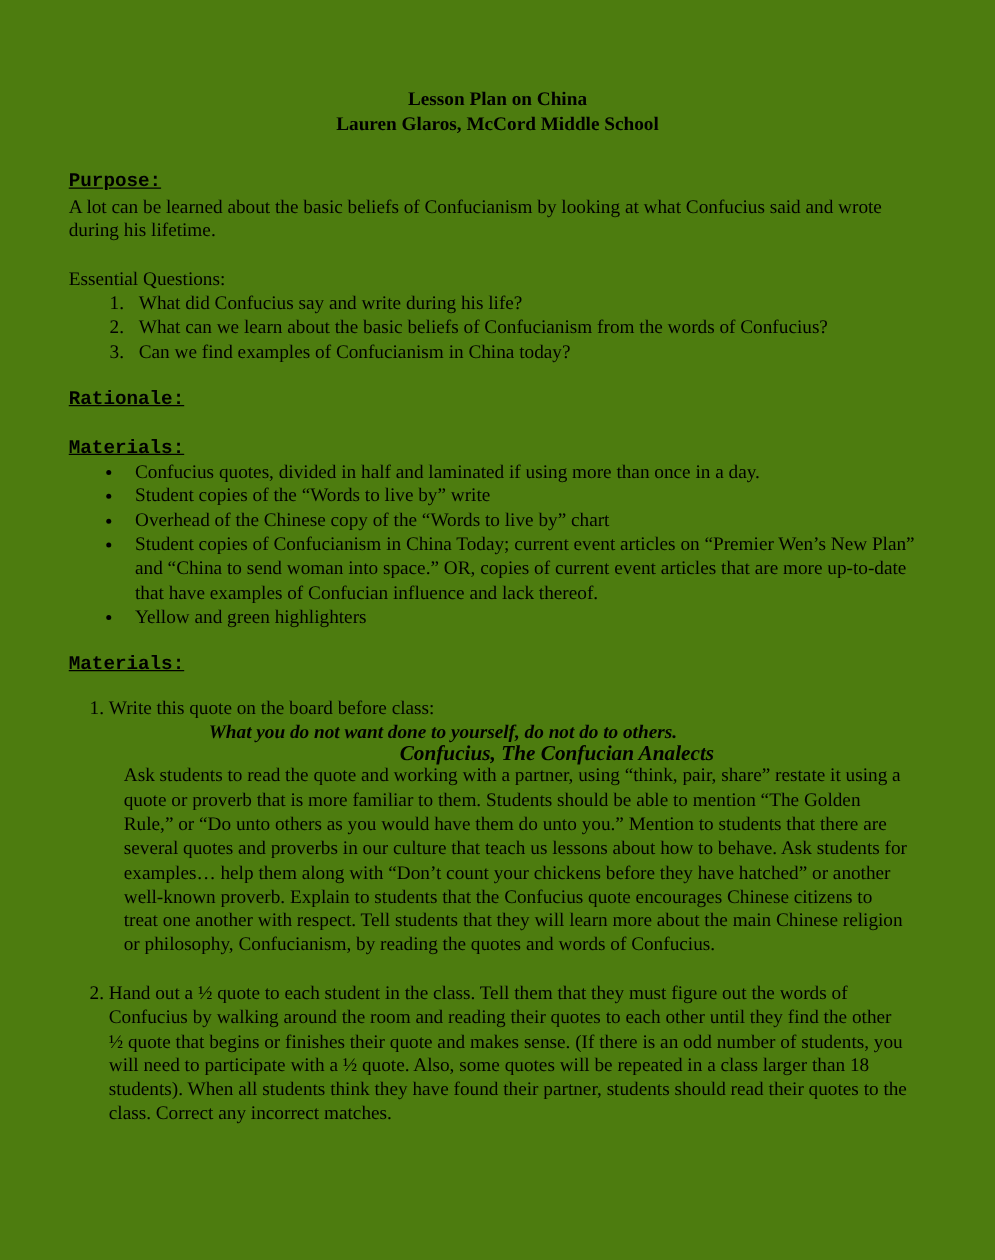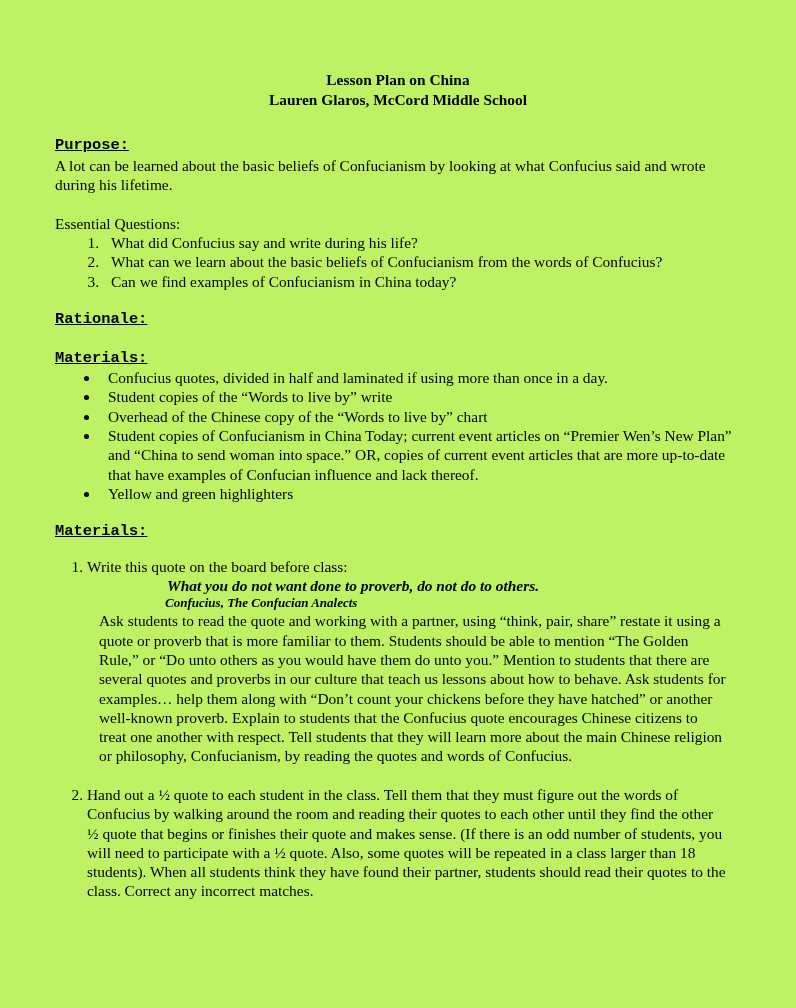--- a/index.html
+++ b/index.html
@@ -11,21 +11,21 @@
     width: 796px;
     height: 1008px;
     font-family: "Liberation Serif", "DejaVu Serif", serif;
     color: #000000;
     -webkit-font-smoothing: antialiased;
   }
   .page {
     position: relative;
     width: 796px;
     height: 1008px;
-    background: #bef264;
+    background: #4d7c0f;
     box-sizing: border-box;
     padding: 70px 76px 0 55px;
   }
   .doc {
     width: 686px;
     font-size: 15.4px;
     line-height: 19.3px;
   }
 
   
@@ -100,23 +100,24 @@
   }
   .quote-line {
     font-weight: bold;
     font-style: italic;
     margin: 0 0 0 80px;
     line-height: 19.3px;
   }
   .quote-attrib {
     font-weight: bold;
     font-style: italic;
-    font-size: 13px;
+    font-size: 17px;
     margin: 0 0 0 78px;
     line-height: 16px;
+    text-align: center;
   }
   .act-cont {
     margin: 0 0 0 12px;
     text-indent: 0;
   }
 </style>
 </head>
 <body>
 
 <div class="page">
@@ -163,21 +164,21 @@
     </ul>
 
     <div class="spacer"></div>
 
     <div class="head-row">
       <span class="section-head">Materials:</span>
     </div>
     <ol class="act-list">
       <li>
         <div class="act-body">Write this quote on the board before class:</div>
-        <div class="quote-line">What you do not want done to proverb, do not do to others.</div>
+        <div class="quote-line">What you do not want done to yourself, do not do to others.</div>
         <div class="quote-attrib">Confucius, The Confucian Analects</div>
         <div class="act-cont">Ask students to read the quote and working with a partner, using “think, pair, share” restate it using a quote or proverb that is more familiar to them.  Students should be able to mention “The Golden Rule,” or “Do unto others as you would have them do unto you.”  Mention to students that there are several quotes and proverbs in our culture that teach us lessons about how to behave.  Ask students for examples… help them along with “Don’t count your chickens before they have hatched” or another well-known proverb.  Explain to students that the Confucius quote encourages Chinese citizens to treat one another with respect.  Tell students that they will learn more about the main Chinese religion or philosophy, Confucianism, by reading the quotes and words of Confucius.</div>
       </li>
       <li>
         <div class="act-body">Hand out a ½ quote to each student in the class.  Tell them that they must figure out the words of Confucius by walking around the room and reading their quotes to each other until they find the other ½ quote that begins or finishes their quote and makes sense.  (If there is an odd number of students, you will need to participate with a ½ quote.  Also, some quotes will be repeated in a class larger than 18 students).  When all students think they have found their partner, students should read their quotes to the class.  Correct any incorrect matches.</div>
       </li>
     </ol>
 
   </div>
 </div>

